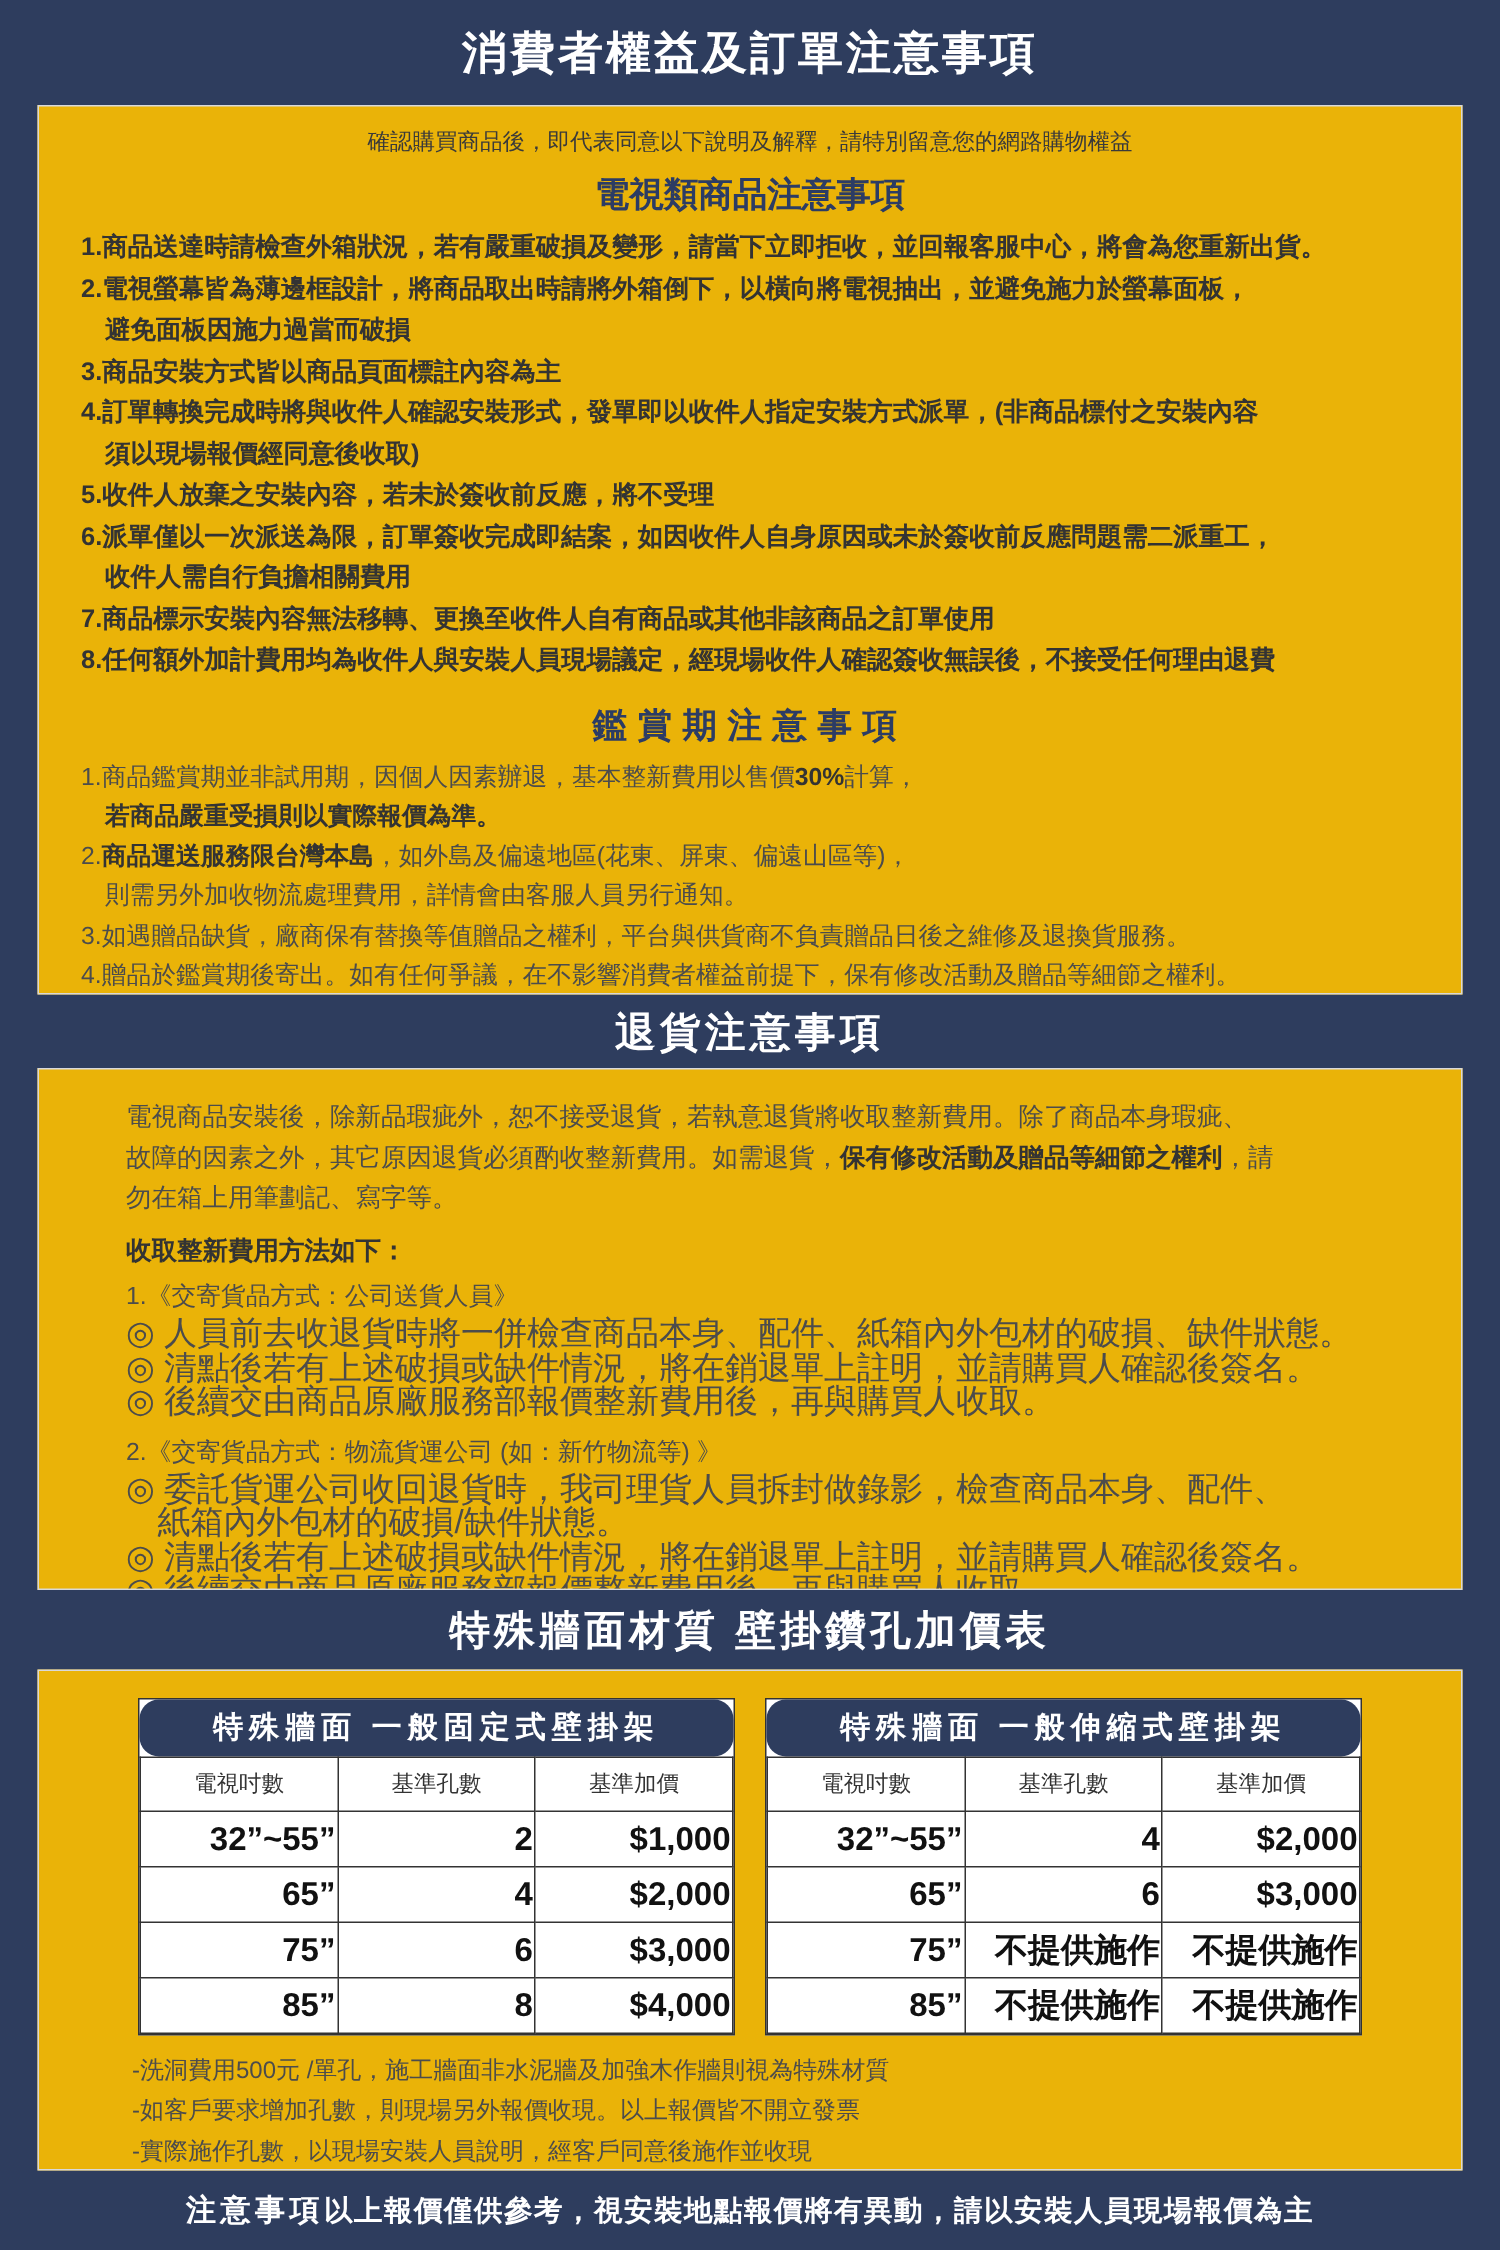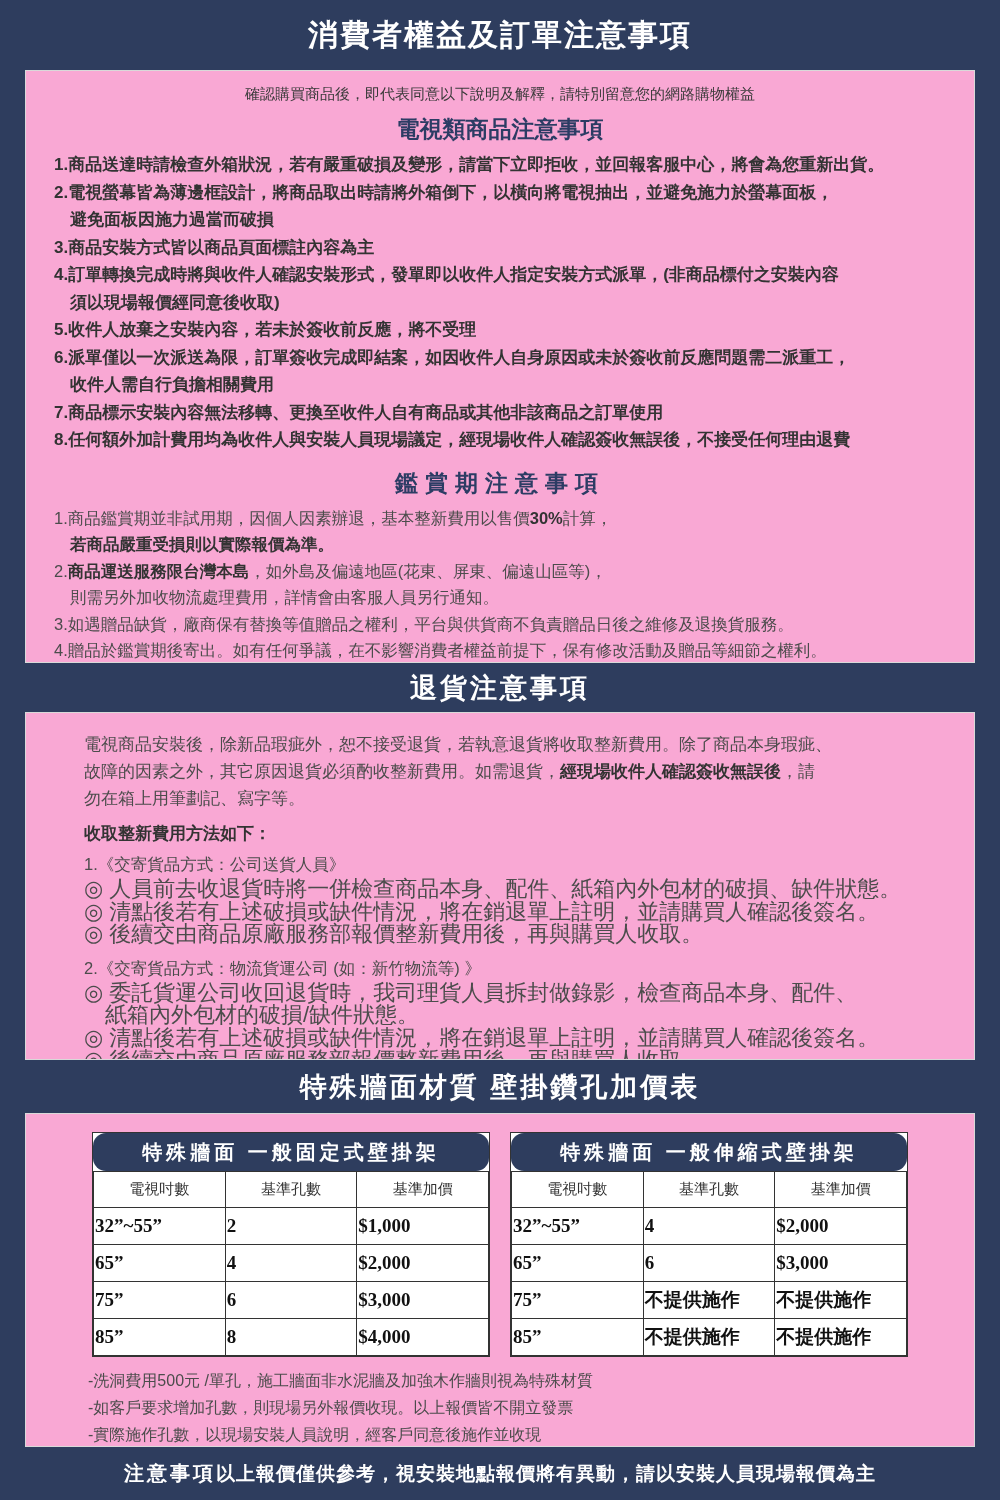--- a/index.html
+++ b/index.html
@@ -9,21 +9,21 @@
     background:#2e3d5e;
     font-family:"Liberation Sans","DejaVu Sans",sans-serif;
   }
   .page { width:1000px; height:1500px; display:flex; flex-direction:column; }
 
   .page-title {
     height:70px; display:flex; align-items:center; justify-content:center;
     color:#ffffff; font-size:30px; font-weight:bold; letter-spacing:2px;
   }
 
-  .card { background:#f9a8d4; margin:0 25px; overflow:hidden; border:1px solid #d9d9d9; }
+  .card { background:#eab308; margin:0 25px; overflow:hidden; border:1px solid #d9d9d9; }
   .card1 { height:593px; padding:6px 28px 0 28px; }
   .card2 { height:348px; padding:12px 30px 0 58px; }
   .card3 { height:334px; padding:18px 0 0 0; }
 
   .intro { margin:8px 0 0; text-align:center; font-size:15px; color:#3a3a3a; }
 
   .sec-heading {
     margin:10px 0 6px; text-align:center;
     font-size:23px; font-weight:bold; color:#2c3c64;
   }
@@ -50,21 +50,21 @@
   }
 
   .tables { display:flex; justify-content:center; gap:20px; }
   .tbl-wrap { width:398px; border:1px solid #333333; background:#ffffff; }
   .tbl-title {
     background:#2e3d5e; color:#ffffff; font-weight:bold; font-size:20px;
     letter-spacing:4px; text-align:center; height:38px; line-height:38px;border-radius:13px;
   }
   table { width:100%; border-collapse:collapse; table-layout:fixed; }
   th { border:1px solid #333333; height:36px; font-weight:normal; font-size:15px; color:#333333; text-align:center;font-family:Liberation Serif, serif; }
-  td { border:1px solid #333333; height:37px; text-align:left; font-weight:bold; font-size:19px; color:#111111;font-family:Liberation Serif, serif; }
+  td { border:1px solid #333333; height:37px; text-align:right; font-weight:bold; font-size:22px; color:#111111; }
 
   .footnotes { margin:10px 0 0 62px; }
   .footnote { color:#4c4c4c; font-size:16px; line-height:27px; }
 
   .footer {
     height:53px; display:flex; align-items:center; justify-content:center;
     color:#ffffff; font-weight:bold; 
   }
   .footer-label { font-size:20px; letter-spacing:3px; }
   .footer-text { font-size:19px; letter-spacing:1px; }
@@ -102,21 +102,21 @@
         <div class="num-item"><span>4.贈品於鑑賞期後寄出。如有任何爭議，在不影響消費者權益前提下，保有修改活動及贈品等細節之權利。</span></div>
       </div>
   </section>
 
   <div class="band">
     <span>退貨注意事項</span>
   </div>
 
   <section class="card card2">
     <p class="para"><span>電視商品安裝後，除新品瑕疵外，恕不接受退貨，若執意退貨將收取整新費用。除了商品本身瑕疵、
-故障的因素之外，其它原因退貨必須酌收整新費用。如需退貨，</span><span class="b">經現場收件人確認簽收無誤後</span><span>，請
+故障的因素之外，其它原因退貨必須酌收整新費用。如需退貨，</span><span class="b">保有修改活動及贈品等細節之權利</span><span>，請
 勿在箱上用筆劃記、寫字等。</span></p>
     <p class="method-head">收取整新費用方法如下：</p>
     <p class="method-title">1.《交寄貨品方式：公司送貨人員》</p>
     <div>
         <div class="bullet-item">◎ 人員前去收退貨時將一併檢查商品本身、配件、紙箱內外包材的破損、缺件狀態。</div>
         <div class="bullet-item">◎ 清點後若有上述破損或缺件情況，將在銷退單上註明，並請購買人確認後簽名。</div>
         <div class="bullet-item">◎ 後續交由商品原廠服務部報價整新費用後，再與購買人收取。</div>
       </div>
     <p class="method-title mt">2.《交寄貨品方式：物流貨運公司 (如：新竹物流等) 》</p>
     <div>

